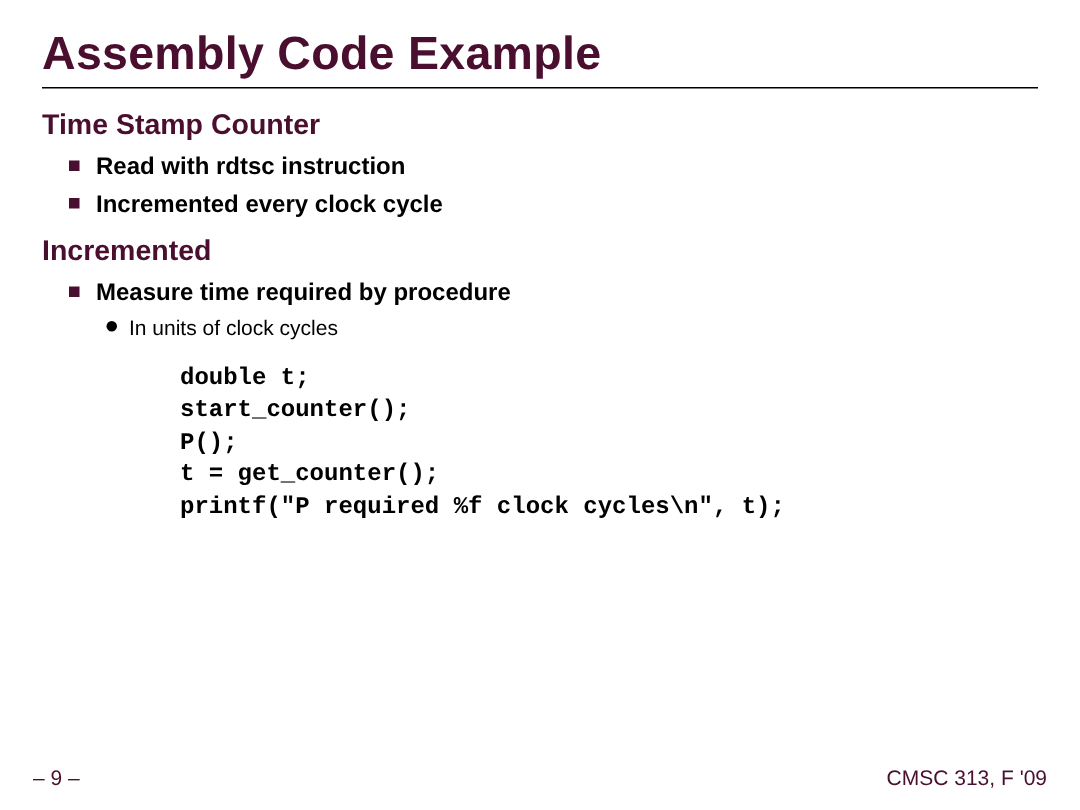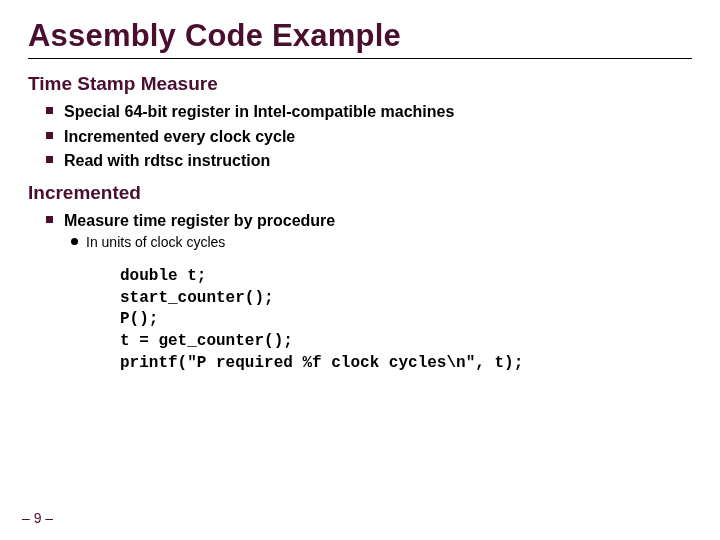--- a/index.html
+++ b/index.html
@@ -108,38 +108,38 @@
   }
 </style>
 </head>
 <body>
 
 <div class="slide">
 
   <h1 class="title">Assembly Code Example</h1>
   <hr class="rule">
 
-  <div class="section">Time Stamp Measure</div>
+  <div class="section">Time Stamp Counter</div>
   <ul class="lvl1">
-    <li>Special 64-bit register in Intel-compatible machines</li>
+    <li>Read with rdtsc instruction</li>
     <li>Incremented every clock cycle</li>
-    <li>Read with rdtsc instruction</li>
   </ul>
 
   <div class="section">Incremented</div>
   <ul class="lvl1">
     <li>
-      <span>Measure time register by procedure</span>
+      <span>Measure time required by procedure</span>
       <ul class="lvl2">
         <li>In units of clock cycles</li>
       </ul>
     </li>
   </ul>
 
   <div class="codebox">double t;
 start_counter();
 P();
 t = get_counter();
 printf("P required %f clock cycles\n", t);</div>
 
   <div class="footer-left">– 9 –</div>
+  <div class="footer-right">CMSC 313, F '09</div>
 
 </div>
 
 </body></html>

